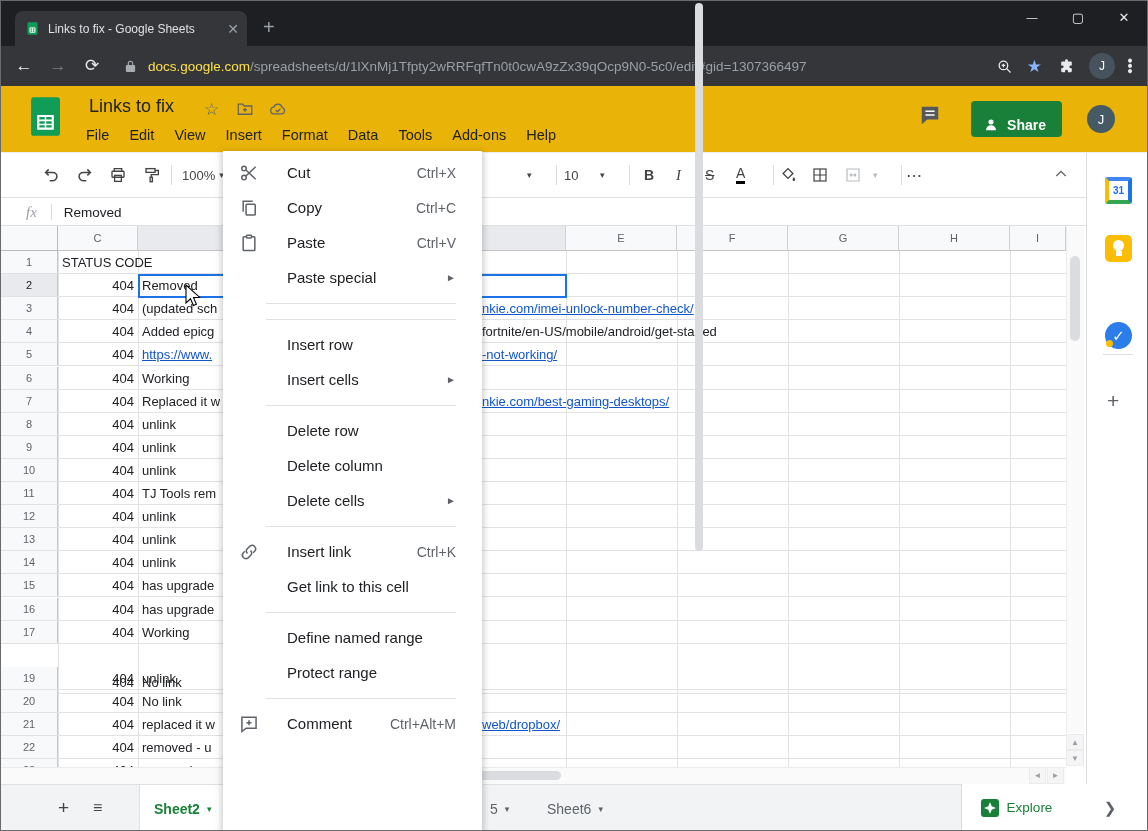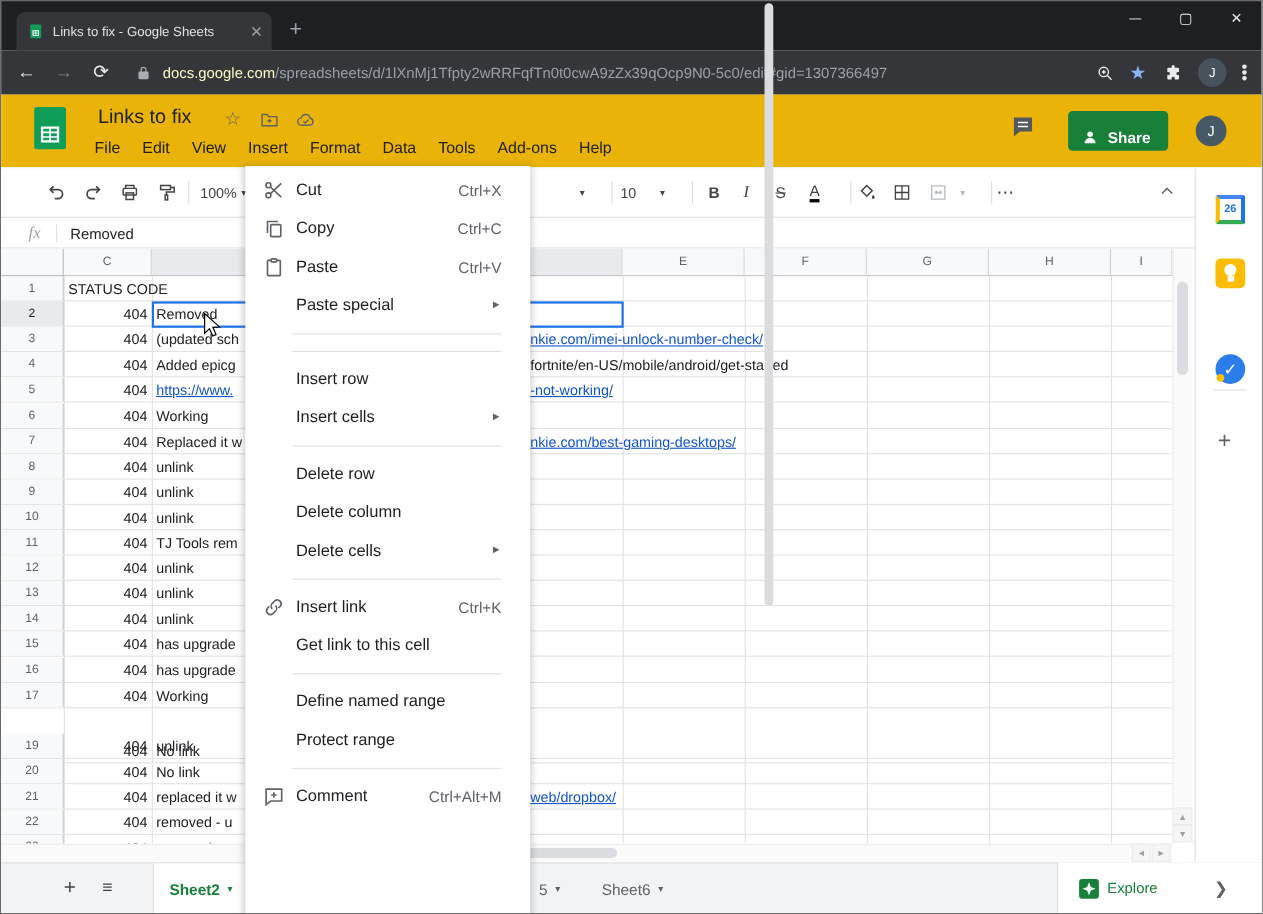--- a/index.html
+++ b/index.html
@@ -22,21 +22,21 @@
   .newtab{position:absolute;left:262px;top:16px;color:var(--chrome-dim);font-size:20px;line-height:20px}
   .winctl{position:absolute;top:0;right:0;height:32px;display:flex}
   .winctl span{width:46px;height:32px;display:flex;align-items:center;justify-content:center;
     color:#e8eaed;font-size:13px}
   .urlrow{position:absolute;left:0;top:45px;width:100%;height:40px;background:var(--chrome-mid);
     display:flex;align-items:center}
   .navbtn{width:18px;height:18px;color:#e8eaed;margin-left:14px;font-size:17px;line-height:18px;text-align:center}
   .navbtn.dim{color:#797d82}
   .lock{width:15px;height:15px;color:#a8adb3;margin:0 10px 0 22px}
   .url{font-size:13.5px;white-space:nowrap;overflow:hidden;flex:1}
-  .url .dom{color:#fef9c3}.url .path{color:var(--chrome-dim)}
+  .url .dom{color:#fde047}.url .path{color:var(--chrome-dim)}
   .omni-ico{width:17px;height:17px;color:#e8eaed;margin-left:16px}
   .omni-star{color:#8ab4f8;font-size:17px;margin-left:14px;line-height:17px}
   .omni-avatar{width:26px;height:26px;border-radius:50%;background:#46535c;color:#fff;font-size:12px;
     display:flex;align-items:center;justify-content:center;margin-left:14px}
   .dots{color:#e8eaed;font-size:15px;letter-spacing:0;margin:0 14px 0 12px;writing-mode:vertical-lr;line-height:6px}
 
   
   .appheader{position:absolute;left:0;top:85px;width:100%;height:66px;background:#eab308}
   .slogo{position:absolute;left:30px;top:11px;width:29px;height:39px}
   .doc-title{position:absolute;left:88px;top:10px;font-size:18px;color:var(--ink)}
@@ -124,21 +124,21 @@
   .explore{position:absolute;left:960px;top:783px;width:110px;height:47px;background:#fff;border-left:1px solid #dadce0;
     display:flex;align-items:center;justify-content:center;gap:8px}
   .explore-ic{width:18px;height:18px;border-radius:3px;background:var(--green)}
   .explore-lbl{color:var(--green);font-size:13.5px}
   .bb-chev{position:absolute;left:1070px;top:783px;width:78px;height:47px;background:#fff;display:flex;
     align-items:center;justify-content:center;color:var(--gray);font-size:15px}
 
   
   .cmenu{position:absolute;left:222px;top:150px;width:259px;height:681px;background:#fff;z-index:50;
     box-shadow:0 2px 6px 2px rgba(60,64,67,.25);padding-top:4px;overflow:hidden}
-  .mi{height:35px;display:flex;align-items:center;padding:0 26px 0 16px;gap:10px}
+  .mi{height:35px;display:flex;align-items:center;padding:0 26px 0 16px;gap:28px}
   .mi .mico{width:20px;height:20px;color:var(--gray);flex:none}
   .mi .mlabel{font-size:15px;color:var(--ink);white-space:nowrap}
   .mi .mshort{margin-left:auto;font-size:14px;color:var(--gray)}
   .mi .msub{margin-left:auto;font-size:10px;color:var(--gray)}
   .msep{height:16px;position:relative}
   .msep:after{content:"";position:absolute;left:43px;right:26px;top:8px;height:1px;background:#e0e0e0}
   .mi.hl{height:46px;border:4px solid var(--red);margin-right:8px;padding-right:14px}
   .badge{margin-left:auto;border:2px solid var(--green);color:var(--green);font-size:14px;
     border-radius:13px;padding:1px 12px 2px}
   .mscroll{position:absolute;right:1px;top:2px;width:8px;height:548px;background:#dadce0;border-radius:4px;z-index:51}
@@ -491,21 +491,21 @@
   <div class="vscroll"></div>
   <div class="vthumb"></div>
   <div class="varrow" style="top:733px">▲</div>
   <div class="varrow" style="top:749px">▼</div>
   <div class="hscroll"></div>
   <div class="hthumb"></div>
   <div class="harrow" style="left:1028px">◄</div>
   <div class="harrow" style="left:1046px">►</div>
 
   <div class="rpanel">
-    <div class="rp-ic cal" style="top:24px">26</div>
+    <div class="rp-ic cal" style="top:24px">31</div>
     <div class="rp-ic keep" style="top:82px"></div>
     <div class="rp-ic tasks" style="top:142px">✓</div>
     <div class="rp-div" style="top:201px"></div>
     <div class="rp-plus" style="top:236px">+</div>
   </div>
 
   <div class="bbar">
     <span class="bb-btn" style="left:57px">+</span>
     <span class="bb-btn" style="left:92px;font-size:16px">≡</span>
     <div class="stab active" style="left:138px">

